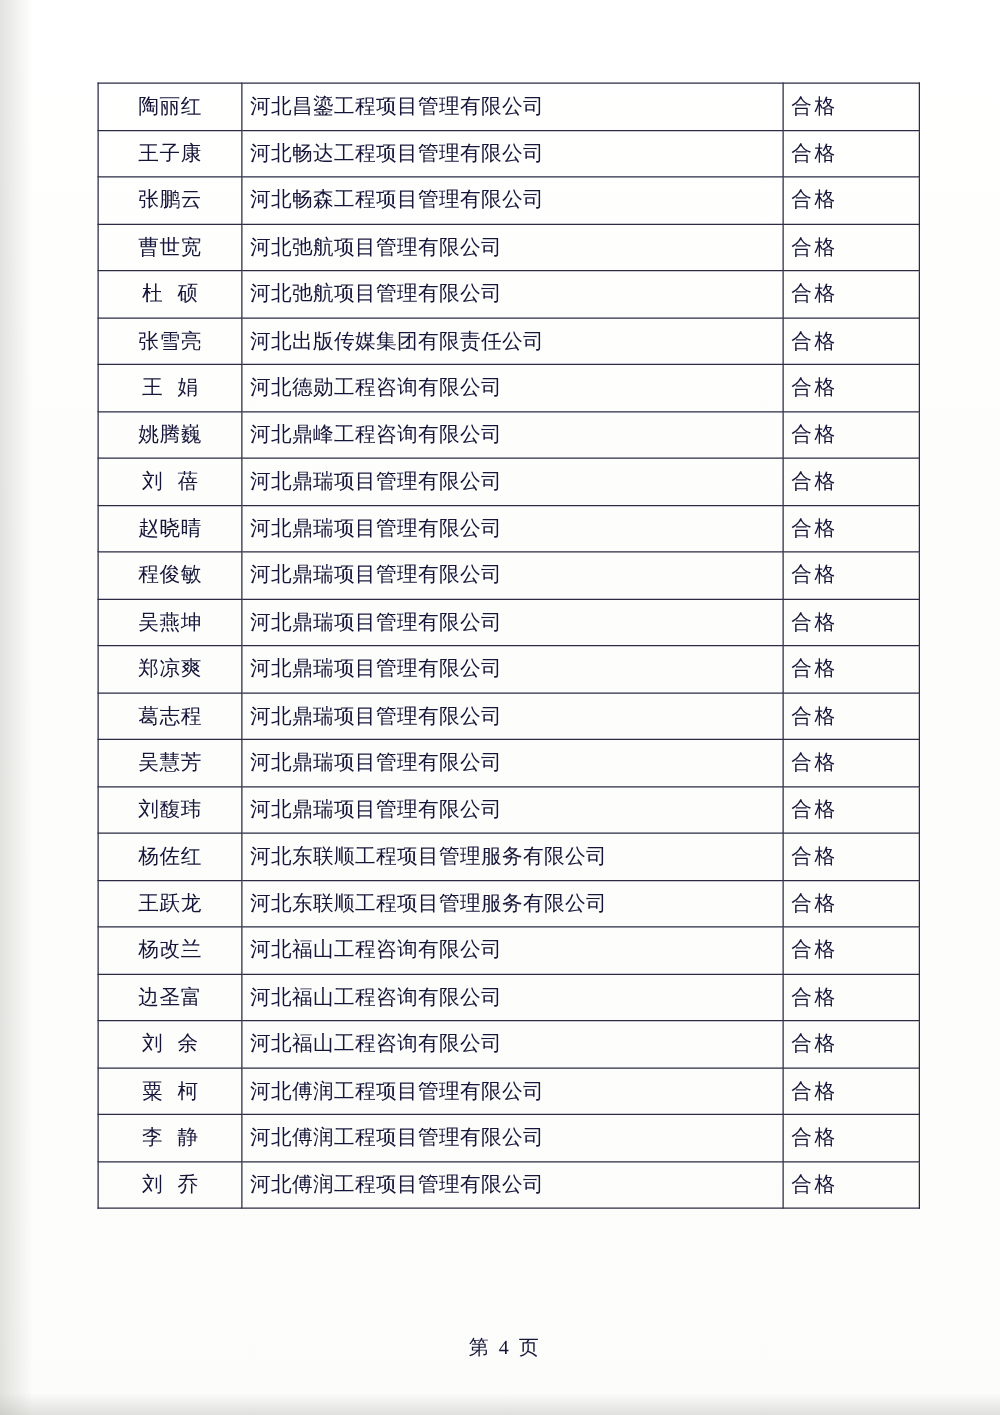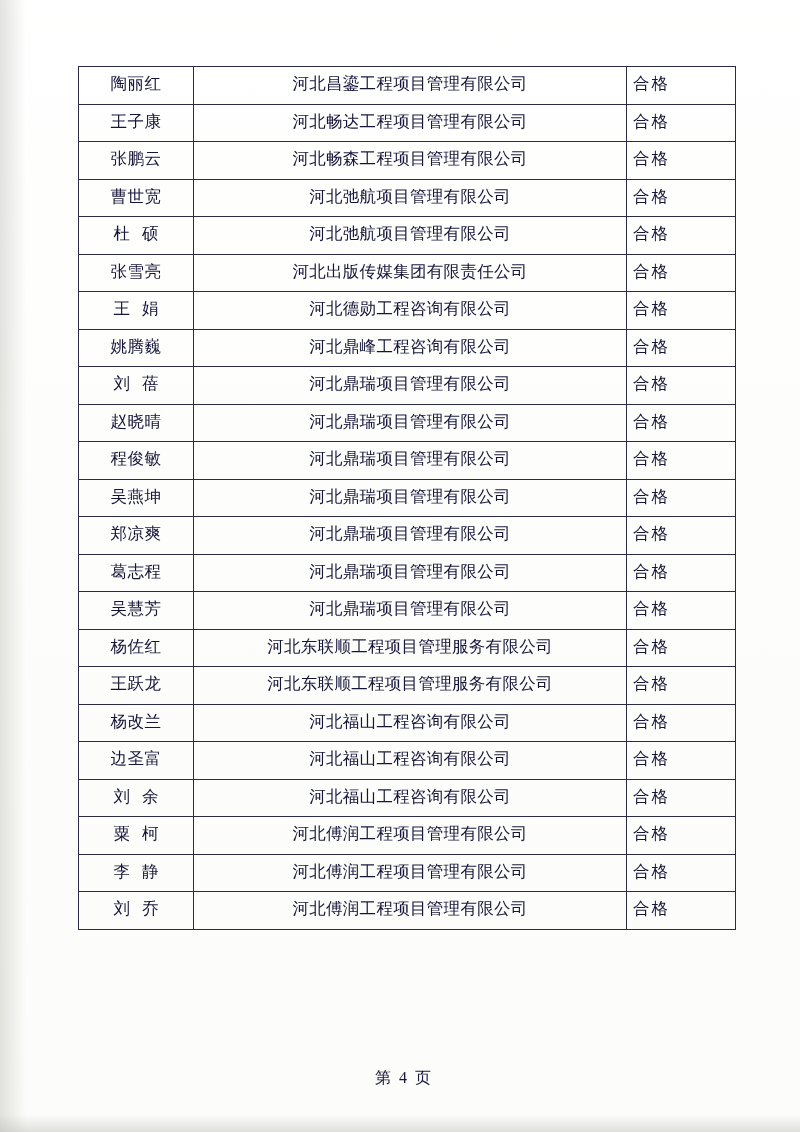--- a/index.html
+++ b/index.html
@@ -31,21 +31,20 @@
   .table-wrap {
     position: absolute;
     left: 78px;
     top: 66px;
     width: 620px;
   }
   table.roster {
     border-collapse: collapse;
     width: 620px;
     table-layout: fixed;
-    font-family: Liberation Mono, monospace;
   }
   table.roster td {
     border: 1px solid #2b2b45;
     height: 36.5px;
     padding: 0 6px;
     font-size: 16.5px;
     line-height: 1.1;
     color: #15153a;
     vertical-align: middle;
     white-space: nowrap;
@@ -58,21 +57,21 @@
   }
   td.c-name .nm {
     display: inline-block;
   }
   td.c-name.spaced .nm {
     letter-spacing: 12px;
     padding-left: 12px;
   }
   td.c-org {
     width: 420px;
-    text-align: center;
+    text-align: left;
     padding-left: 10px;
     letter-spacing: 0.3px;
   }
   td.c-result {
     width: 96px;
     letter-spacing: 2px;
   }
   .footer {
     position: absolute;
     left: 4px;
@@ -177,20 +176,25 @@
             <td class="c-name"><span class="nm">葛志程</span></td>
             <td class="c-org">河北鼎瑞项目管理有限公司</td>
             <td class="c-result">合格</td>
           </tr>
           <tr>
             <td class="c-name"><span class="nm">吴慧芳</span></td>
             <td class="c-org">河北鼎瑞项目管理有限公司</td>
             <td class="c-result">合格</td>
           </tr>
           <tr>
+            <td class="c-name"><span class="nm">刘馥玮</span></td>
+            <td class="c-org">河北鼎瑞项目管理有限公司</td>
+            <td class="c-result">合格</td>
+          </tr>
+          <tr>
             <td class="c-name"><span class="nm">杨佐红</span></td>
             <td class="c-org">河北东联顺工程项目管理服务有限公司</td>
             <td class="c-result">合格</td>
           </tr>
           <tr>
             <td class="c-name"><span class="nm">王跃龙</span></td>
             <td class="c-org">河北东联顺工程项目管理服务有限公司</td>
             <td class="c-result">合格</td>
           </tr>
           <tr>

